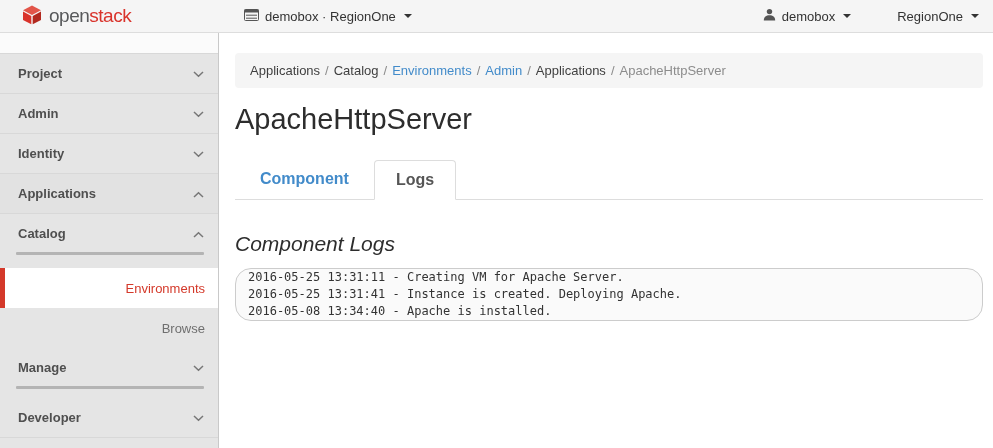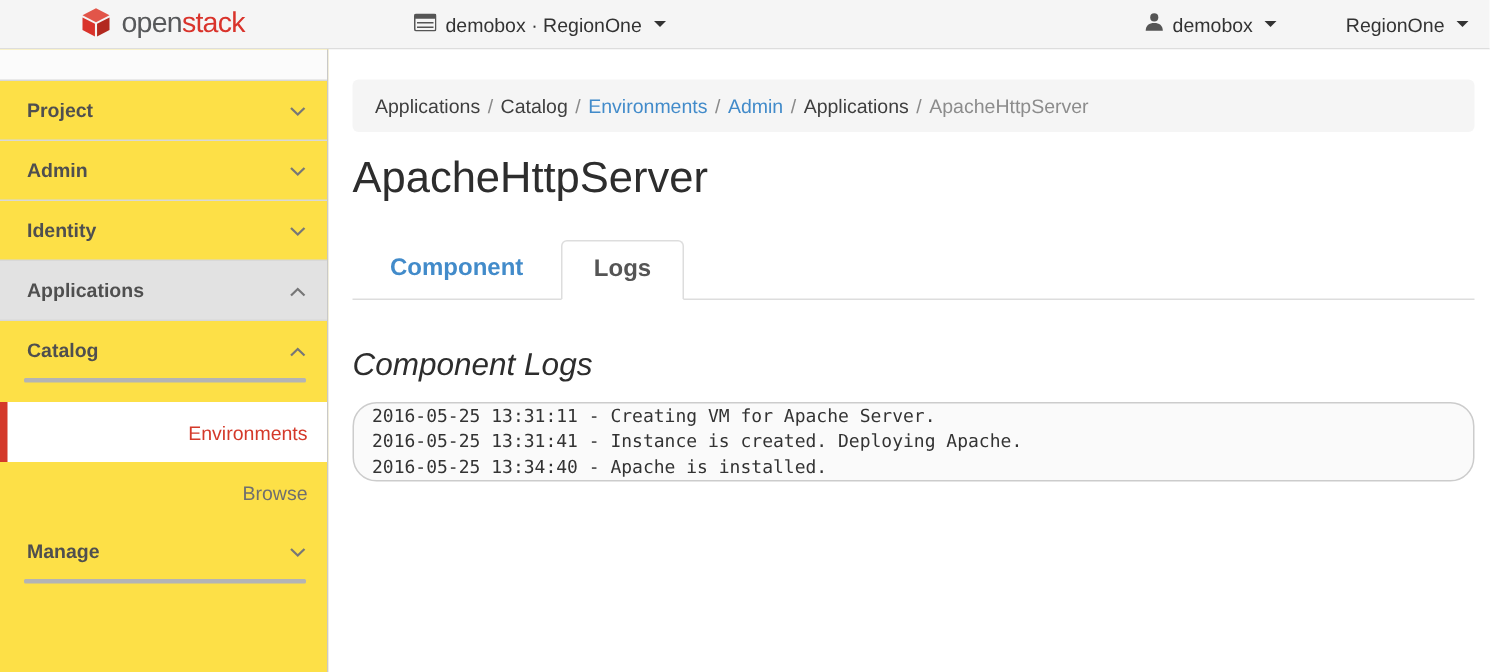--- a/index.html
+++ b/index.html
@@ -11,41 +11,41 @@
   }
 
   
   .navbar {
     position:absolute; top:0; left:0; width:993px; height:33px;
     background:#f5f5f5; border-bottom:1px solid #ddd;
     display:flex; align-items:center;
   }
   .brand {
     width:219px; display:flex; align-items:center; gap:7px;
-    padding-left:22px; cursor:pointer;margin-left:32px;
+    padding-left:22px; cursor:pointer;
   }
   .brand-word { font-size:19px; letter-spacing:-0.5px; color:#58595b; }
   .brand-word b { font-weight:400; color:#d9332b; }
   .brand-word span { font-weight:400; }
   .nav-item { display:flex; align-items:center; gap:6px; color:#333; cursor:pointer; }
   .context-switcher { margin-left:25px; }
   .nav-right { margin-left:auto; display:flex; align-items:center; }
   .user-menu { margin-right:46px; }
   .region-menu { margin-right:14px; }
   .caret {
     display:inline-block; width:0; height:0; margin-left:2px;
     border-left:4px solid transparent; border-right:4px solid transparent;
     border-top:4px solid #333;
   }
   .middot { color:#333; }
 
   
   .sidebar {
     position:absolute; top:33px; left:0; width:219px; height:415px;
-    background:#fde047; border-right:1px solid #c9c9c9;
+    background:#e5e5e5; border-right:1px solid #c9c9c9;
   }
   .side-strip-top { height:21px; background:#fbfbfb; border-bottom:1px solid #d8d8d8; }
   .side-head {
     height:40px; display:flex; align-items:center; justify-content:space-between;
     padding:0 14px 0 18px; border-bottom:1px solid #d8d8d8;
     font-weight:bold; color:#4f4f4f; cursor:pointer;
   }
   .side-head.no-border { border-bottom:none; }
   .side-head.open-section { background:#e2e2e2; }
   .group-block { }
@@ -215,36 +215,44 @@
       <span class="chev">
         <svg width="11" height="7" viewBox="0 0 11 7">
             <path d="M1 1 L5.5 5.3 L10 1" fill="none" stroke="#777" stroke-width="1.5"></path>
           </svg>
       </span>
     </div>
     <div class="thick-rule"></div>
     <div class="group-gap-sm"></div>
   </div>
 
+  <div class="side-head no-border" style="border-bottom:1px solid #d8d8d8;">
+    <span>Developer</span>
+    <span class="chev">
+      <svg width="11" height="7" viewBox="0 0 11 7">
+          <path d="M1 1 L5.5 5.3 L10 1" fill="none" stroke="#777" stroke-width="1.5"></path>
+        </svg>
+    </span>
+  </div>
 </div>
 
 <div class="content">
 
   <div class="breadcrumb">
     <span>Applications</span><span class="sep">/</span><span>Catalog</span><span class="sep">/</span><a>Environments</a><span class="sep">/</span><a>Admin</a><span class="sep">/</span><span>Applications</span><span class="sep">/</span><span class="current">ApacheHttpServer</span>
   </div>
 
   <h1 class="page-title">ApacheHttpServer</h1>
 
   <div class="tabs">
     <div class="tab">Component</div>
     <div class="tab active">Logs</div>
   </div>
 
   <h2 class="section-title">Component Logs</h2>
 
   <div class="log-box">
     <div class="log-line">2016-05-25 13:31:11 - Creating VM for Apache Server.</div>
     <div class="log-line">2016-05-25 13:31:41 - Instance is created. Deploying Apache.</div>
-    <div class="log-line">2016-05-25 13:34:40 - Apache is installed.</div>
+    <div class="log-line">2016-05-08 13:34:40 - Apache is installed.</div>
   </div>
 
 </div>
 
 </body></html>

